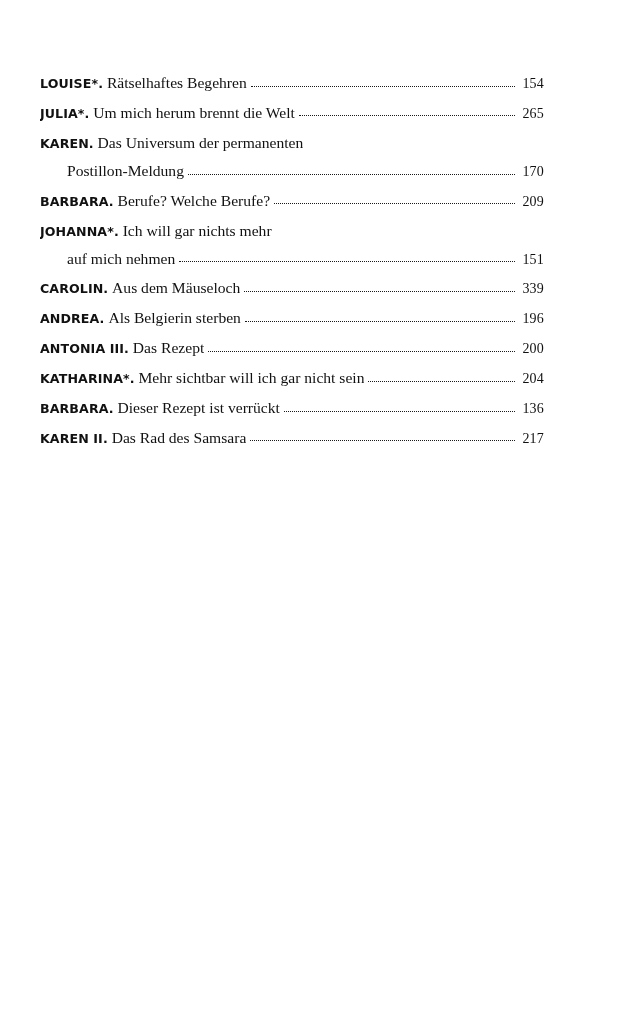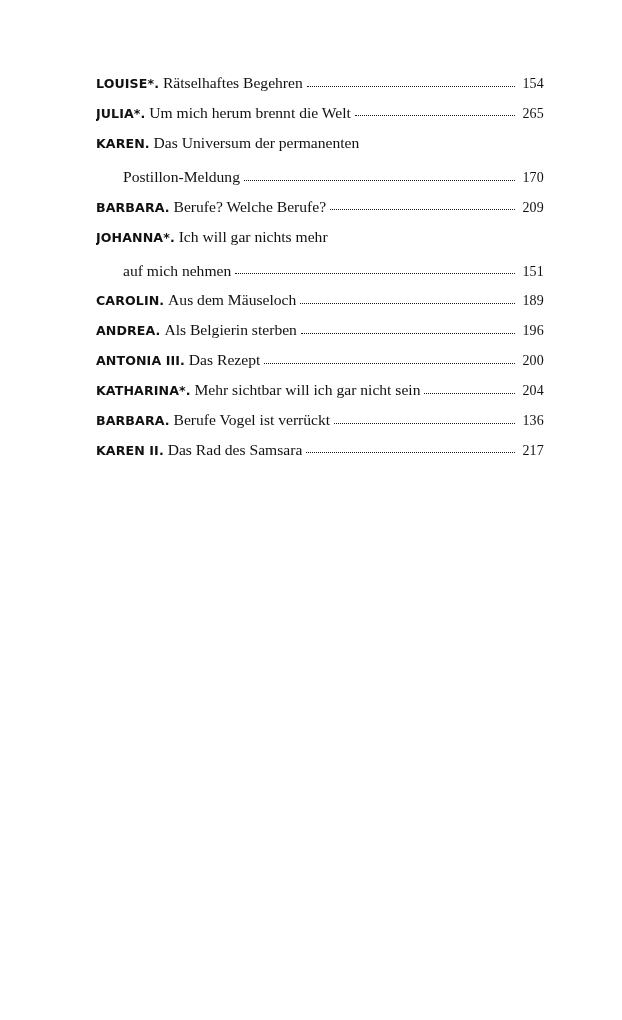--- a/index.html
+++ b/index.html
@@ -12,21 +12,21 @@
     background: #ffffff;
     font-family: "Liberation Serif", serif;
     color: #111111;
     overflow: hidden;
   }
   .page {
     position: relative;
     width: 622px;
     height: 1020px;
     box-sizing: border-box;
-    padding: 74px 78px 0 96px;
+    padding: 74px 78px 0 40px;
   }
   .toc-list {
     width: 100%;
   }
   .toc-entry {
     margin-bottom: 11.5px;
   }
   .toc-line {
     display: flex;
     align-items: baseline;
@@ -66,21 +66,21 @@
     min-width: 26px;
     letter-spacing: 0.2px;
   }
   .cont-line {
     display: flex;
     align-items: baseline;
     width: 100%;
     white-space: nowrap;
     padding-left: 27px;
     box-sizing: border-box;
-    margin-top: 16px;
+    margin-top: 10px;
   }
   .cont-text {
     font-family: "Liberation Serif", serif;
     font-size: 15.6px;
     flex: 0 1 auto;
   }
 </style>
 </head>
 <body>
 
@@ -124,21 +124,21 @@
         <div class="cont-line">
           <span class="cont-text">auf mich nehmen</span>
           <span class="dots"></span>
           <span class="page-num">151</span>
         </div>
       </div>
       <div class="toc-entry">
         <div class="toc-line">
           <span class="entry-text"><span class="speaker">CAROLIN.</span> <span class="title">Aus dem Mäuseloch</span></span>
           <span class="dots"></span>
-          <span class="page-num">189</span>
+          <span class="page-num">339</span>
         </div>
       </div>
       <div class="toc-entry">
         <div class="toc-line">
           <span class="entry-text"><span class="speaker">ANDREA.</span> <span class="title">Als Belgierin sterben</span></span>
           <span class="dots"></span>
           <span class="page-num">196</span>
         </div>
       </div>
       <div class="toc-entry">
@@ -150,21 +150,21 @@
       </div>
       <div class="toc-entry">
         <div class="toc-line">
           <span class="entry-text"><span class="speaker">KATHARINA*.</span> <span class="title">Mehr sichtbar will ich gar nicht sein</span></span>
           <span class="dots"></span>
           <span class="page-num">204</span>
         </div>
       </div>
       <div class="toc-entry">
         <div class="toc-line">
-          <span class="entry-text"><span class="speaker">BARBARA.</span> <span class="title">Berufe Vogel ist verrückt</span></span>
+          <span class="entry-text"><span class="speaker">BARBARA.</span> <span class="title">Dieser Rezept ist verrückt</span></span>
           <span class="dots"></span>
           <span class="page-num">136</span>
         </div>
       </div>
       <div class="toc-entry">
         <div class="toc-line">
           <span class="entry-text"><span class="speaker">KAREN II.</span> <span class="title">Das Rad des Samsara</span></span>
           <span class="dots"></span>
           <span class="page-num">217</span>
         </div>

